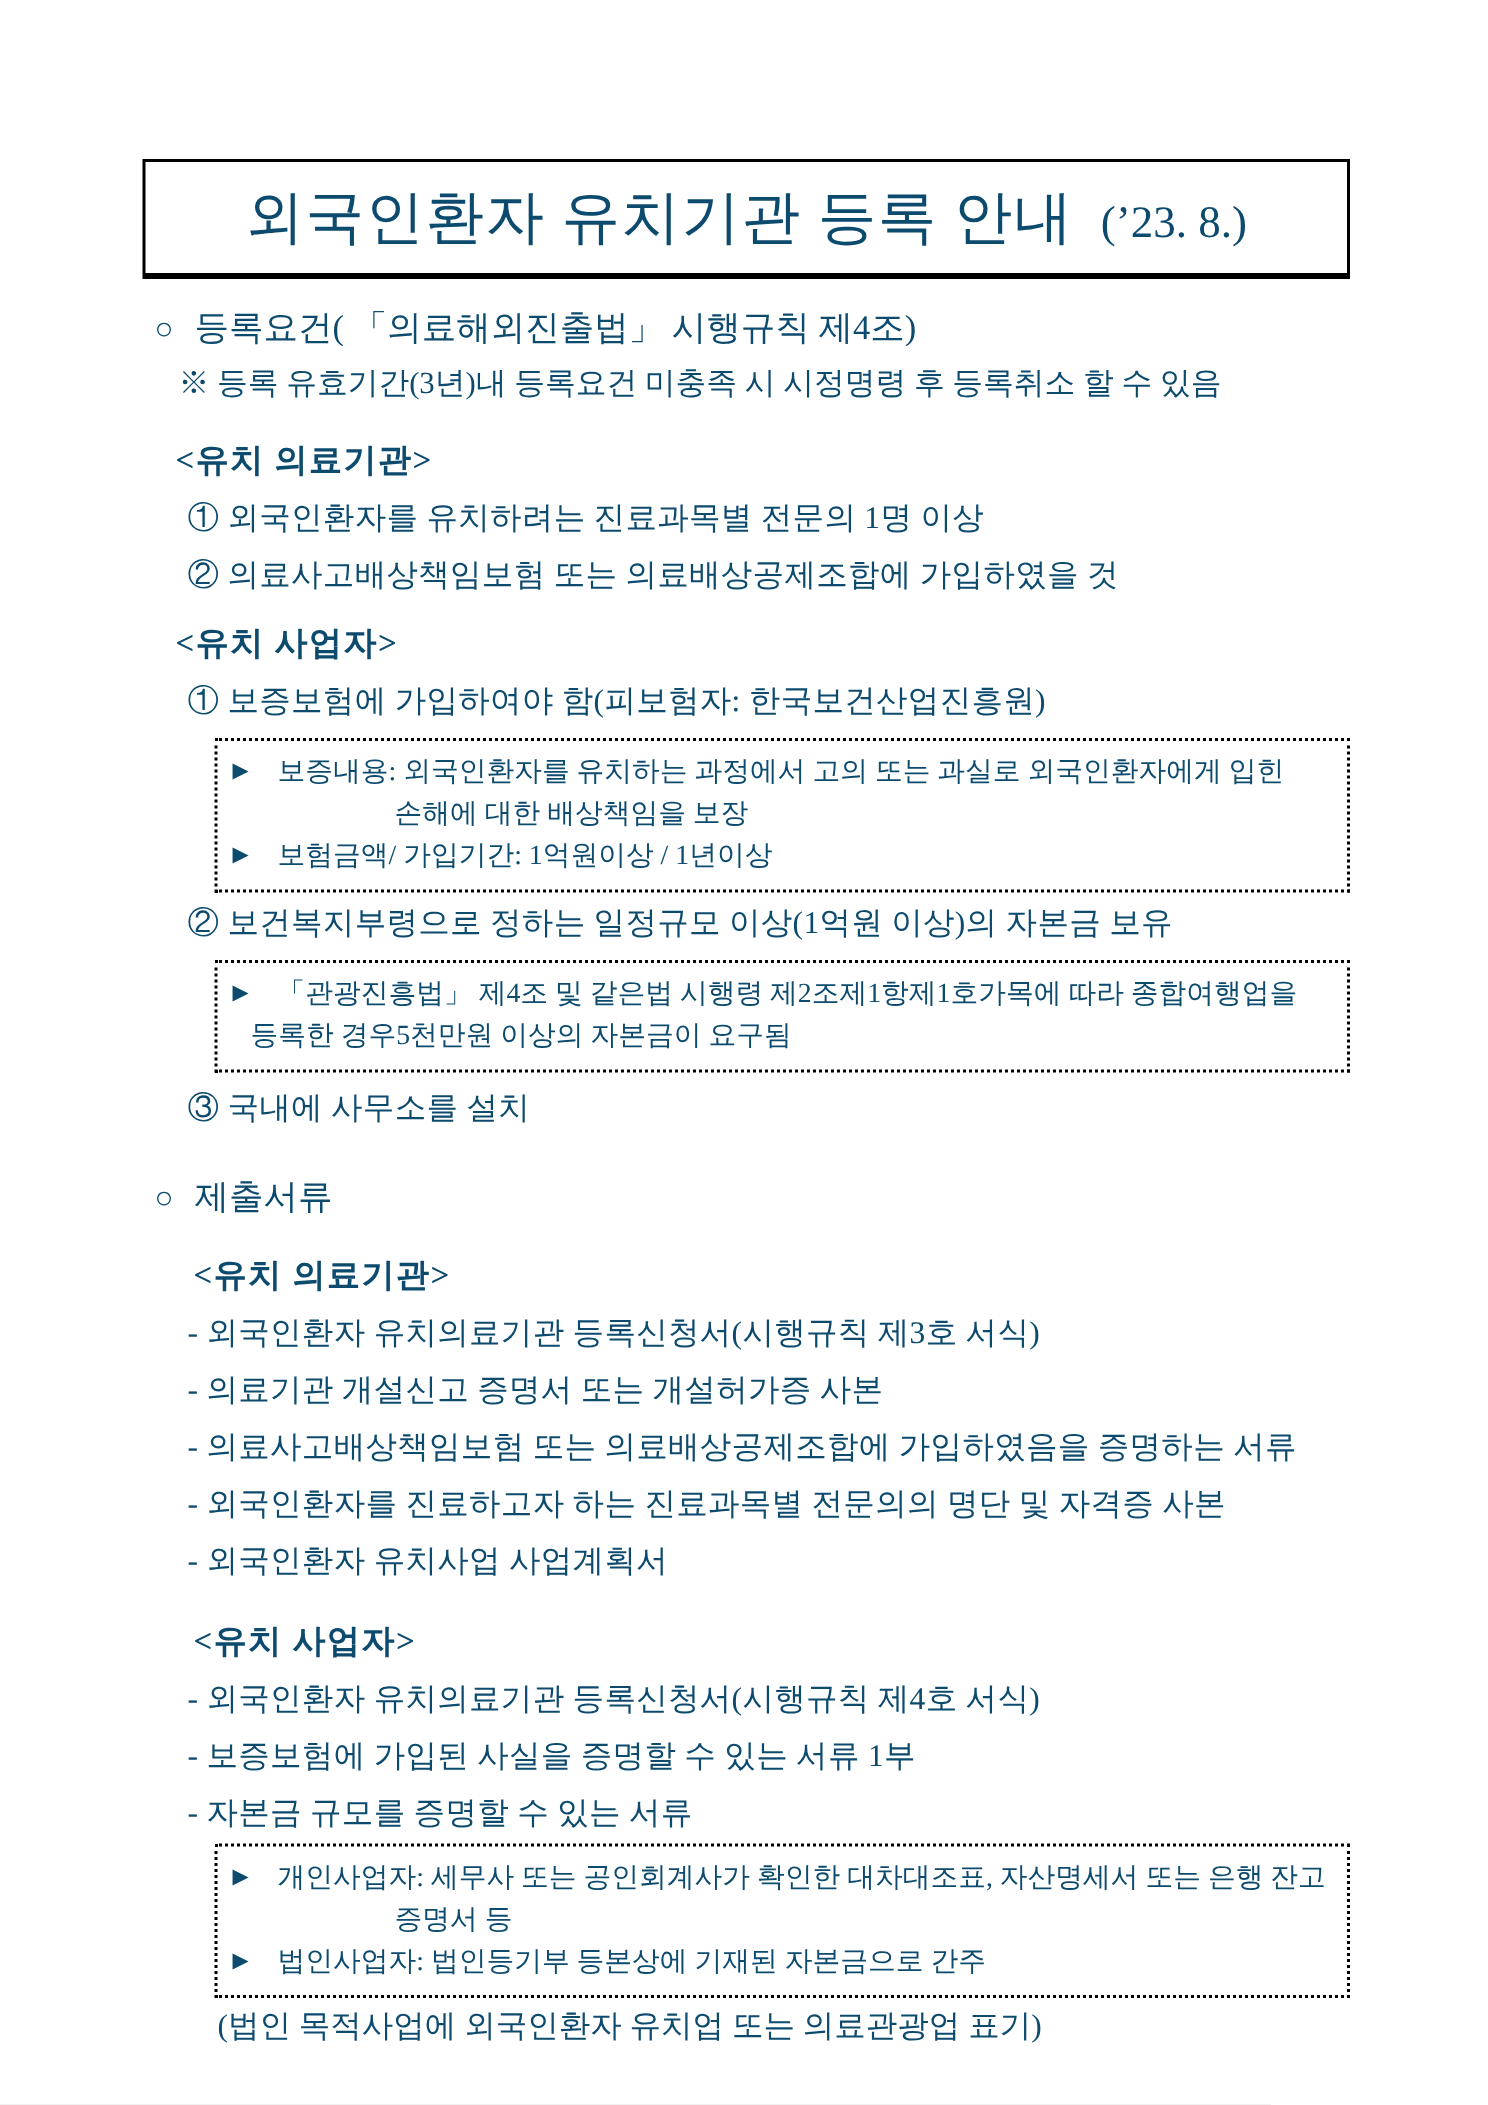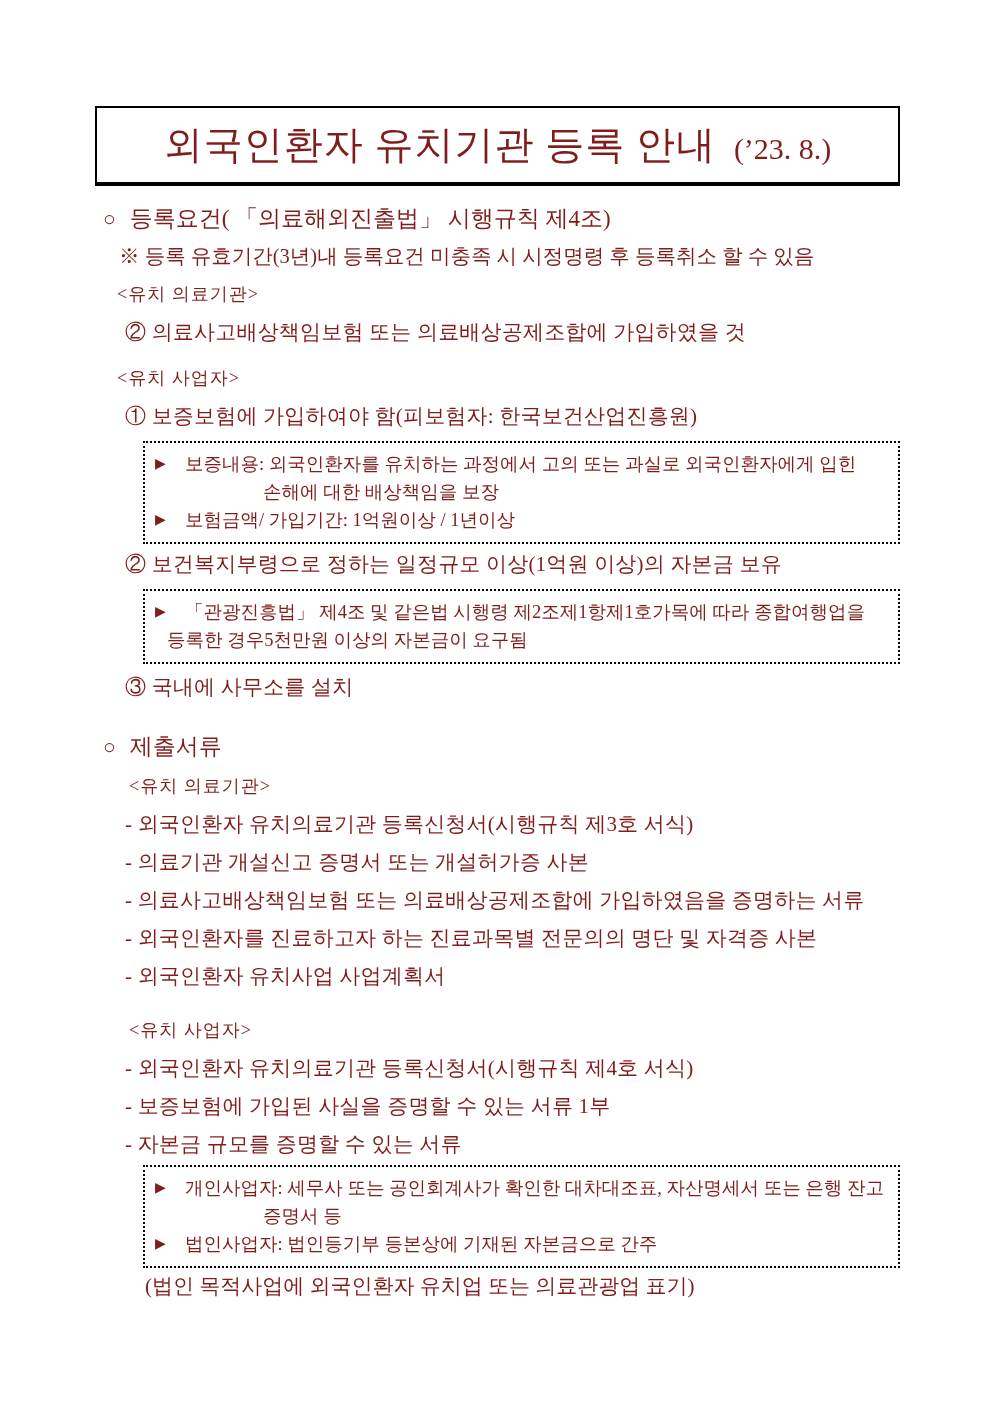--- a/index.html
+++ b/index.html
@@ -2,21 +2,21 @@
 <html><head>
 <meta charset="utf-8">
 <style>
   * { box-sizing: border-box; }
   html, body { margin: 0; padding: 0; background: #e8e8e8; }
   .page {
     width: 992px;
     height: 1403px;
     margin: 0 auto;
     background: #ffffff;
-    color: #7f1d1d;
+    color: #0c4a6e;
     font-family: "Liberation Serif", "DejaVu Serif", serif;
     position: relative;
     overflow: hidden;
   }
   .content { padding: 106px 92px 0 95px; }
 
   .title-box {
     border: 2px solid #000;
     border-bottom-width: 4px;
     height: 80px;
@@ -29,21 +29,21 @@
   .title-text { font-size: 39px; letter-spacing: 1px; }
   .title-date { font-size: 30px; margin-top: 8px; }
 
   .line { white-space: nowrap; }
 
   .sec-heading { font-size: 23px; margin: 18px 0 0 8px; line-height: 30px; }
   .sec-heading .bullet { font-size: 21px; margin-right: 14px; }
 
   .note { font-size: 20.5px; margin: 8px 0 0 24px; line-height: 28px; }
 
-  .sub-header { font-size: 18px; font-weight: normal; margin: 9px 0 0 22px; line-height: 30px; letter-spacing: 1px; }
+  .sub-header { font-size: 22px; font-weight: bold; margin: 22px 0 0 22px; line-height: 30px; letter-spacing: 1px; }
   .sub-header.doc { margin-left: 34px; }
 
   .item { font-size: 21px; margin: 9px 0 0 30px; line-height: 29px; letter-spacing: 0.2px; }
   .item-cont { font-size: 21px; margin: 4px 0 0 50px; line-height: 29px; }
 
   .gap-md { margin-top: 16px; }
   .gap-lg { margin-top: 30px; }
   .gap-xl { margin-top: 24px; }
 
   .dotted-box {
@@ -70,20 +70,21 @@
       <span class="title-date">(’23. 8.)</span>
     </div>
 
     <div>
       <div class="sec-heading line">
         <span class="bullet">○</span><span>등록요건( 「의료해외진출법」  시행규칙 제4조)</span>
       </div>
       <div class="note line">※ 등록 유효기간(3년)내 등록요건 미충족 시 시정명령 후 등록취소 할 수 있음</div>
 
       <div class="sub-header line">&lt;유치 의료기관&gt;</div>
+      <div class="item line">① 외국인환자를 유치하려는 진료과목별 전문의 1명 이상</div>
       <div class="item line">② 의료사고배상책임보험 또는 의료배상공제조합에 가입하였을 것</div>
 
       <div class="sub-header line gap-md">&lt;유치 사업자&gt;</div>
       <div class="item line">① 보증보험에 가입하여야 함(피보험자: 한국보건산업진흥원)</div>
 
       <div class="dotted-box">
         <div class="box-line">
           <span class="marker">▶</span>
             <span>보증내용: 외국인환자를 유치하는 과정에서 고의 또는 과실로 외국인환자에게 입힌</span>
         </div>

